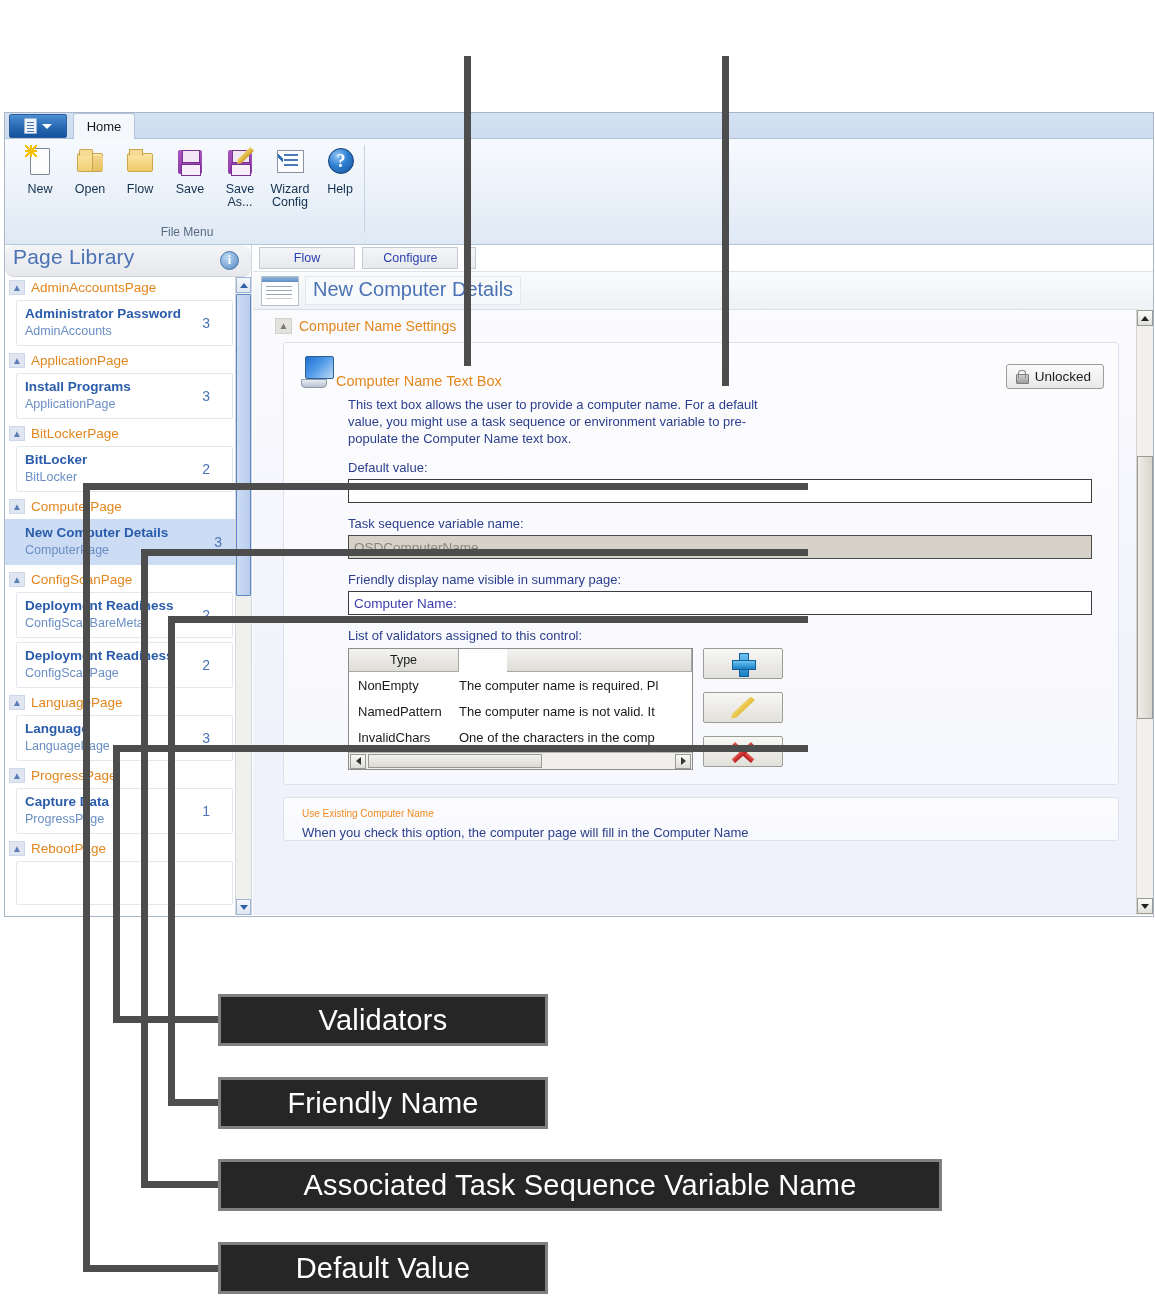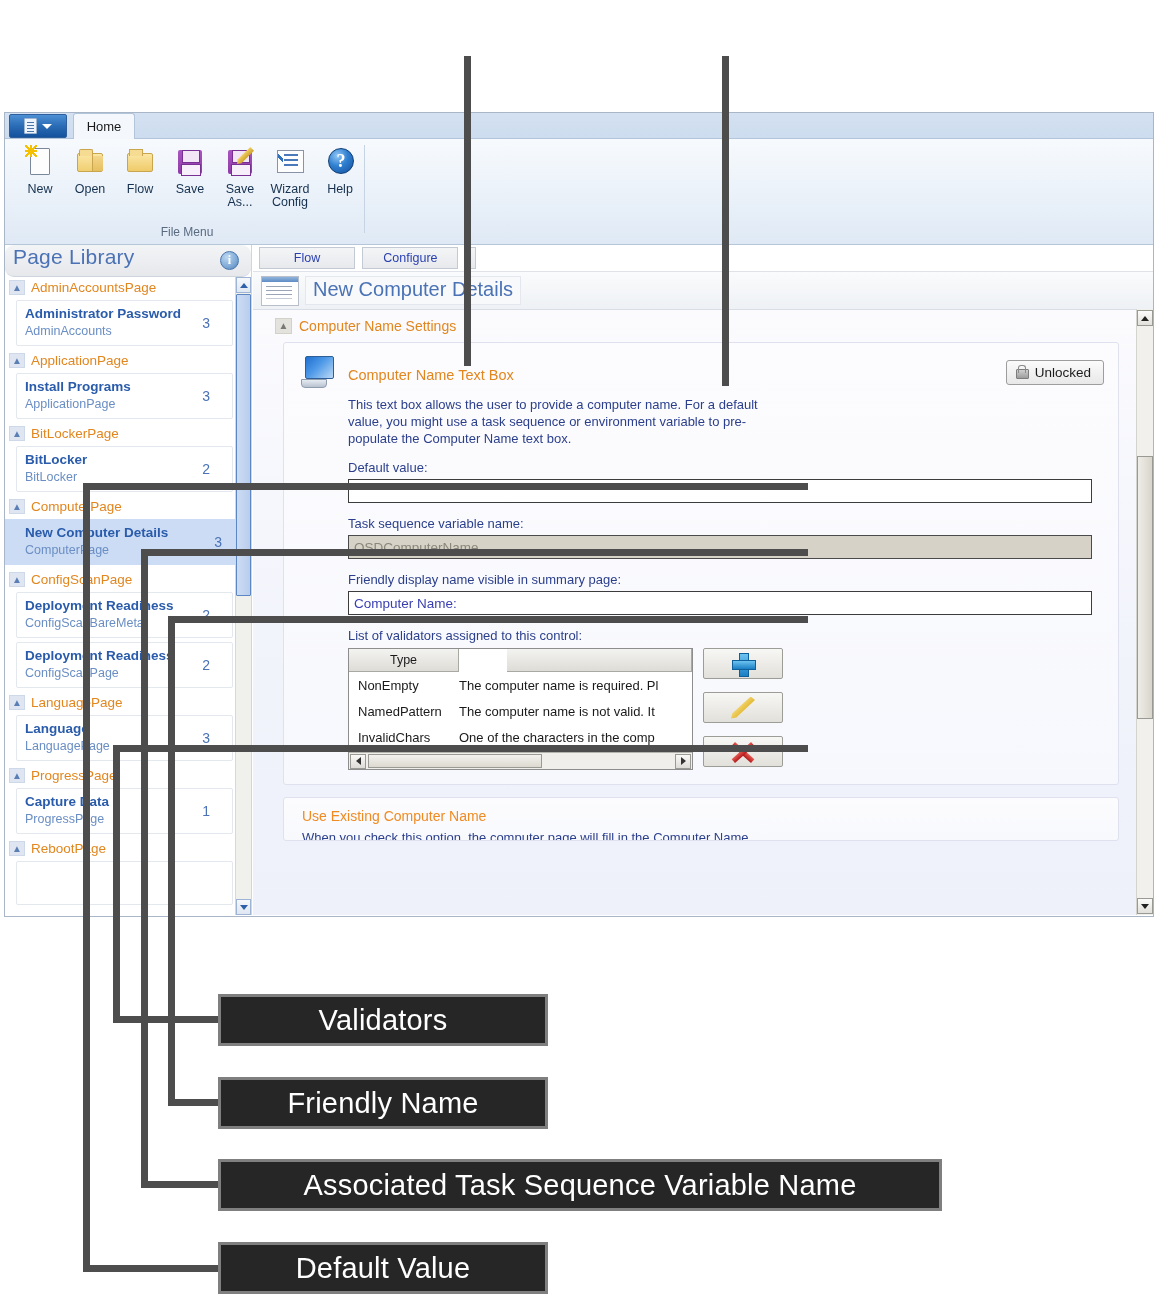--- a/index.html
+++ b/index.html
@@ -319,21 +319,21 @@
     color:#7b7a72;font-size:10px;line-height:1;
   }
   .card {
     margin: 2px 34px 0 30px;
     background:linear-gradient(to bottom,#fcfcfe,#f7f8fd);
     border:1px solid #dfe2ee;
     border-radius:3px;
     padding: 12px 14px 14px 14px;
     position:relative;
   }
-  .card-head { display:flex; align-items:center; gap:12px; }
+  .card-head { display:flex; align-items:flex-end; }
   .monitor-icon { width:38px; height:34px; position:relative; flex:0 0 auto; }
   .mon-screen {
     position:absolute; left:7px; top:1px; width:29px; height:23px;
     background:linear-gradient(135deg,#1f6fd0 0%, #4f9ae8 45%, #bcd9f5 100%);
     border:1px solid #2d5f96; border-radius:2px;
   }
   .mon-base {
     position:absolute; left:3px; top:24px; width:26px; height:9px;
     background:linear-gradient(to bottom,#e6ebf2,#b7c2d0);
     border:1px solid #8f9cae; border-radius:0 0 4px 4px;
@@ -450,21 +450,21 @@
   .x-glyph::before { transform: rotate(42deg); }
   .x-glyph::after  { transform: rotate(-42deg); }
 
   .card2 {
     margin: 12px 34px 0 30px;
     background:linear-gradient(to bottom,#fcfcfe,#f8f9fd);
     border:1px solid #dfe2ee; border-radius:3px;
     padding: 10px 14px 8px 18px;
     overflow:hidden; height:44px;
   }
-  .card2-title { font-size:14px; color:#f08b22; }
+  .card2-title { font-size:10px; color:#f08b22; }
   .card2-desc { font-size:13px; color:#2b3f8c; margin-top:6px; }
 
   
   .ct-scroll {
     position:absolute; right:0; top:64px; width:17px; bottom:0;
     background:#f1f0ec; border-left:1px solid #d4d4ce;
   }
   .ct-arrow {
     position:absolute; left:0; width:16px; height:16px;
     background:linear-gradient(to bottom,#fbfbfa,#e2e0da);

